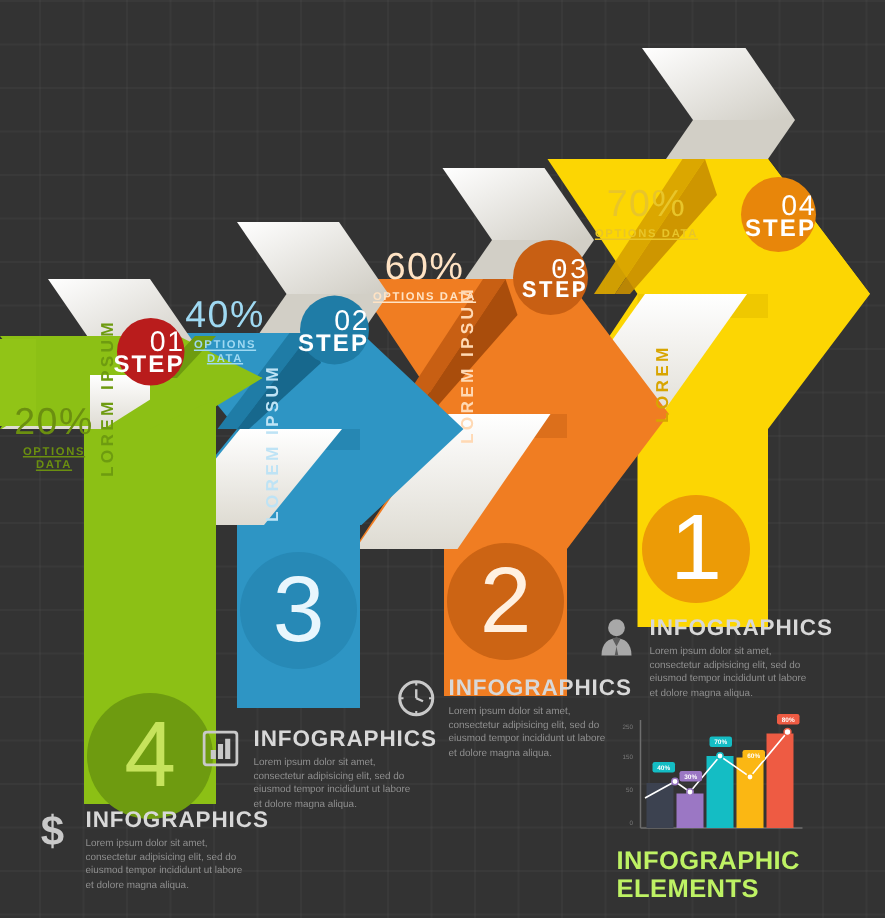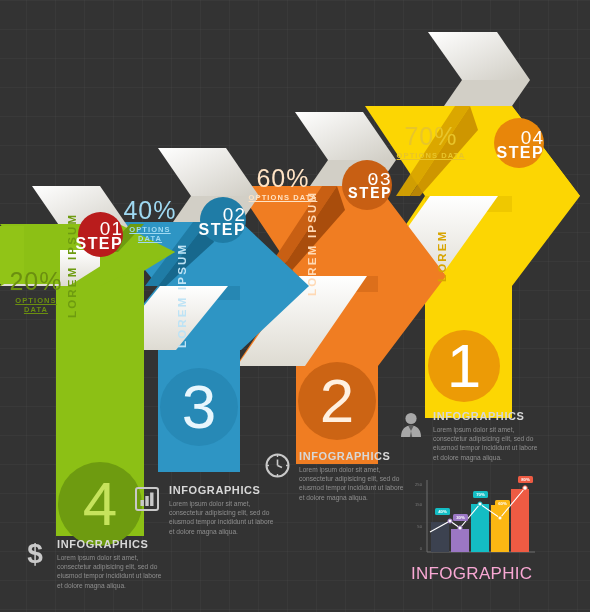--- a/index.html
+++ b/index.html
@@ -37,29 +37,29 @@
 
   
   .pct{position:absolute;text-align:center;}
   .pct .big{font-size:25px;font-weight:300;line-height:25px;letter-spacing:1px;}
   .pct .small{font-size:7.5px;font-weight:bold;letter-spacing:1.1px;margin-top:2px;text-decoration:underline;}
 
   
   .infoblock{position:absolute;display:flex;gap:9px;align-items:flex-start;}
   .infoblock .ic{flex:0 0 auto;width:26px;height:30px;
                  display:flex;align-items:center;justify-content:center;}
-  .infoblock .tx .h{font-size:11px;font-weight:bold;color:#d8d8d8;
+  .infoblock .tx .h{font-size:15px;font-weight:bold;color:#d8d8d8;
                     letter-spacing:.6px;margin-bottom:3px;}
   .infoblock .tx .p{font-size:6.6px;line-height:9.2px;color:#8f8f8f;
                     width:105px;}
 
   
   #chartwrap{position:absolute;left:405px;top:476px;width:180px;height:134px;}
   #chartwrap .ctitle{position:absolute;left:6px;top:88px;width:175px;
-                     color:#f9a8d4;font-size:17px;font-weight:normal;
+                     color:#bef264;font-size:17px;font-weight:bold;
                      line-height:19px;letter-spacing:.3px;}
 </style>
 </head>
 <body>
 
 <div id="stage">
   <div id="grid"></div>
 
   <svg class="layer" viewBox="0 0 590 612">
     <defs>
@@ -280,16 +280,17 @@
         <rect x="90" y="24" width="15" height="7" rx="1.5" fill="#FBB713"></rect>
         <text x="97.5" y="29.3" font-size="4.3" fill="#fff" text-anchor="middle" font-weight="bold" font-family="Liberation Sans, sans-serif">60%</text>
       </g>
       <g>
         <rect x="113" y="0" width="15" height="7" rx="1.5" fill="#EE5B43"></rect>
         <text x="120.5" y="5.3" font-size="4.3" fill="#fff" text-anchor="middle" font-weight="bold" font-family="Liberation Sans, sans-serif">80%</text>
       </g>
     </svg>
     <div class="ctitle">
       <div>INFOGRAPHIC</div>
+      <div>ELEMENTS</div>
     </div>
   </div>
 
 </div>
 
 </body></html>

